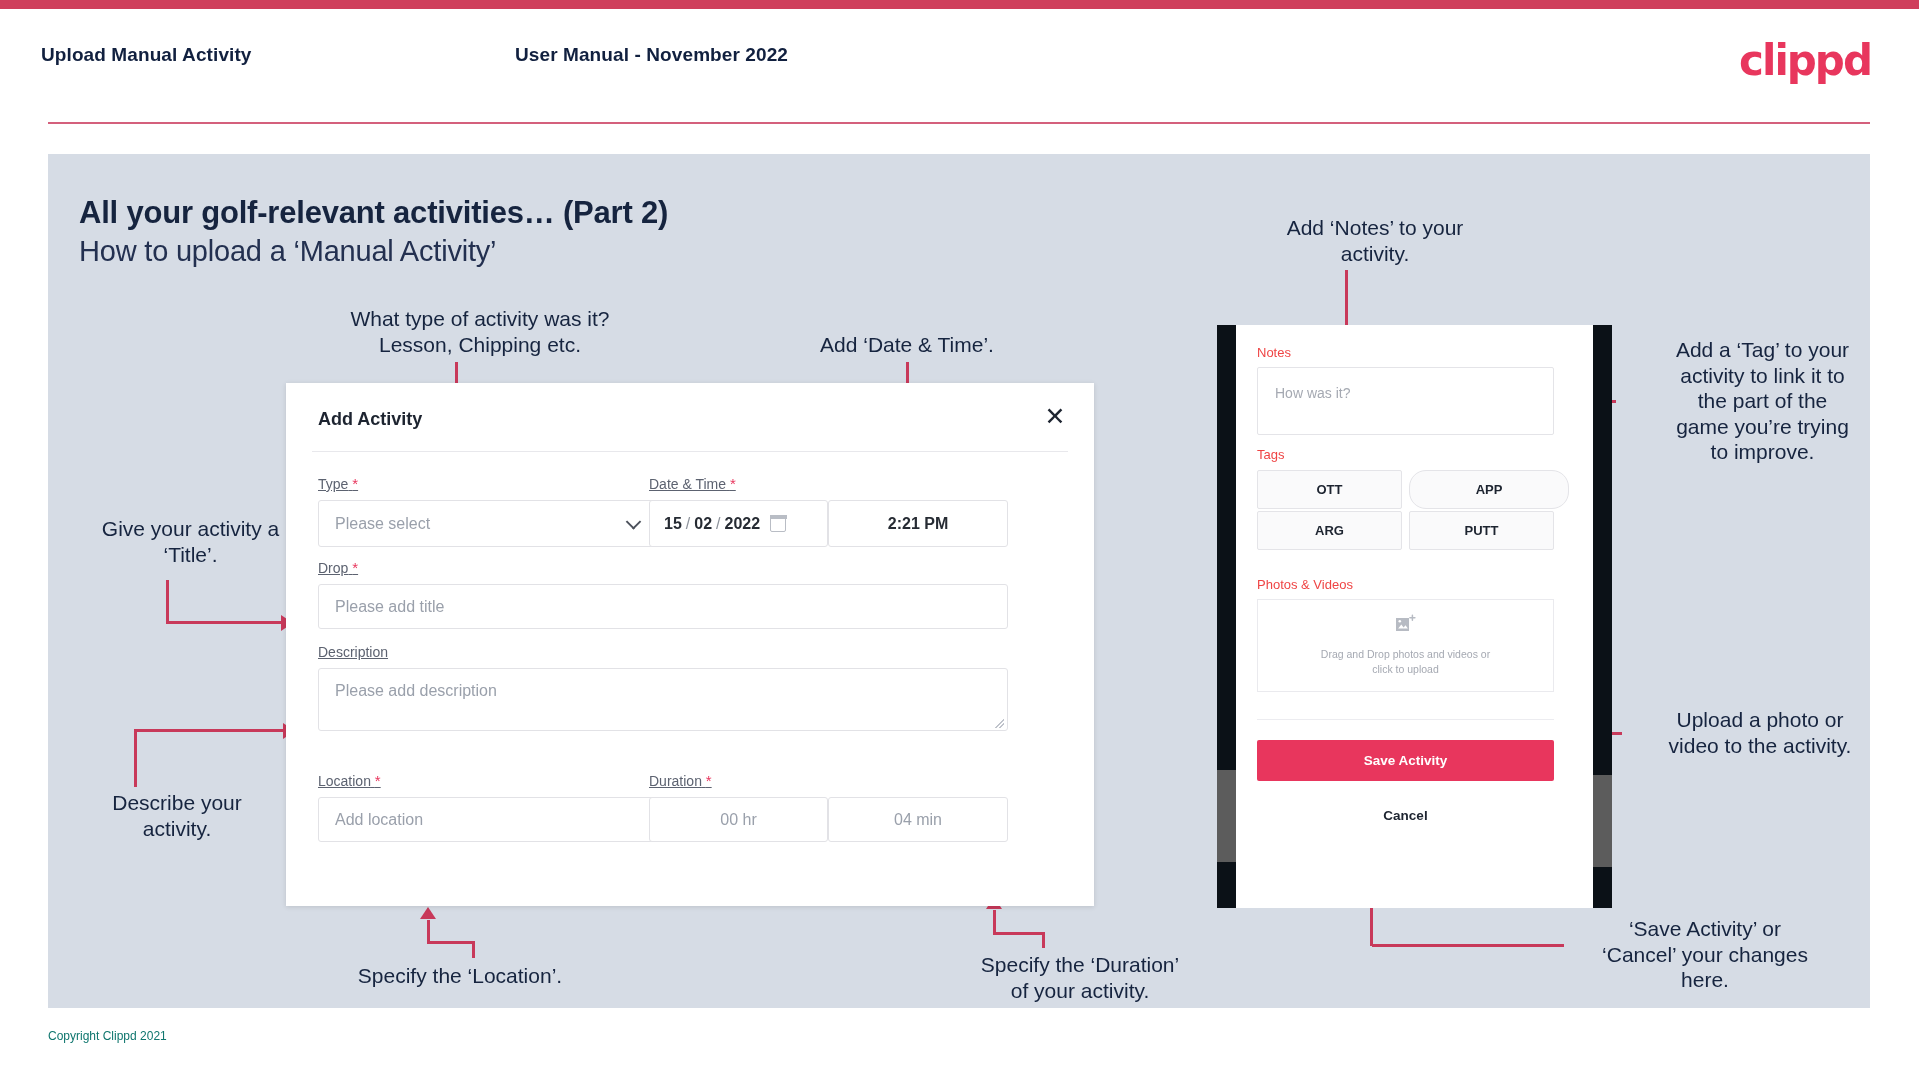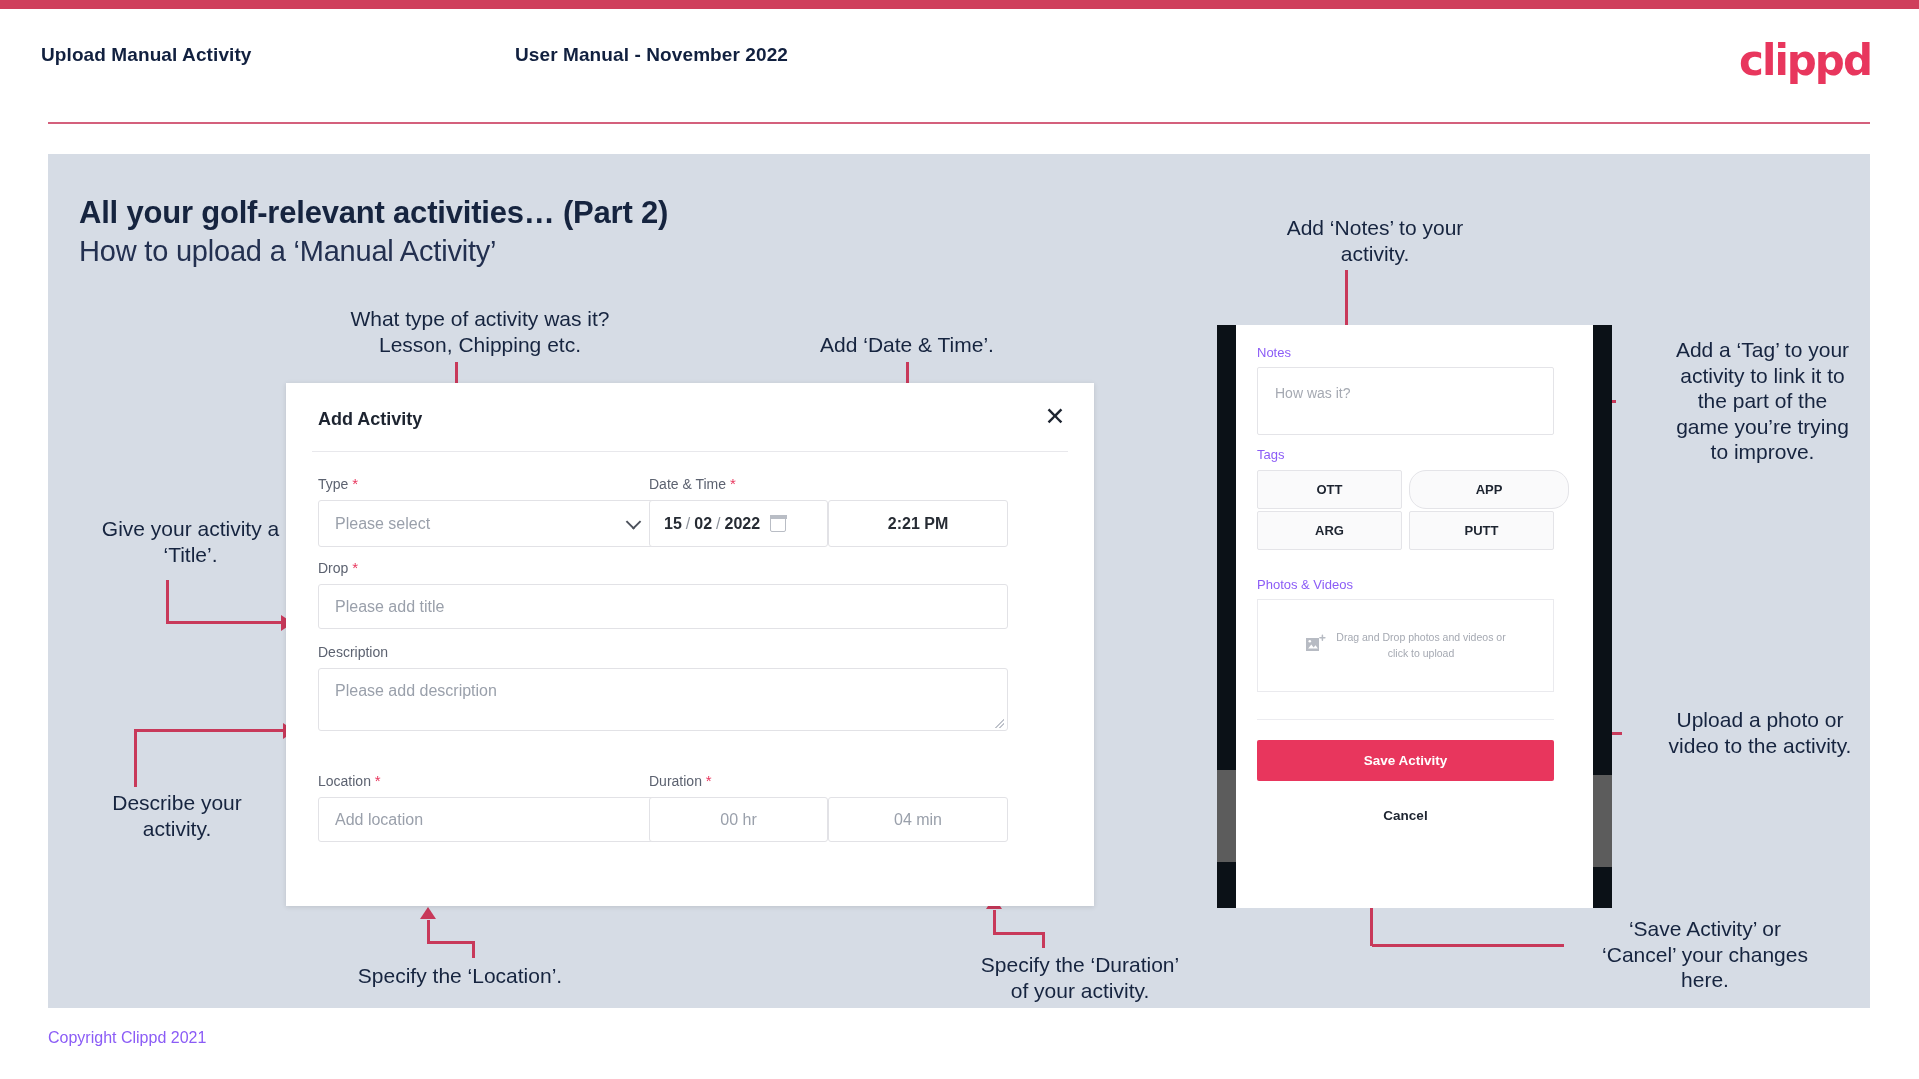--- a/index.html
+++ b/index.html
@@ -91,21 +91,21 @@
     display: flex; align-items: center; justify-content: center;
     font-size: 25px; color: #1d2430; line-height: 1;
     font-family: "DejaVu Sans", sans-serif;
   }
   .dlg-rule {
     position: absolute; left: 26px; top: 68px; width: 756px; height: 1px;
     background: #e8e8ec;
   }
 
   .fld-label {
-    position: absolute; font-size: 14px; color: #5c6270; font-weight: 400;
+    position: absolute; font-size: 14px; color: #5c6270; font-weight: 400; text-decoration: underline;
   }
   .req { color: #e8365d; font-size: 15px; }
   .inp {
     position: absolute; background: #fff;
     border: 1px solid #e2e2e6; border-radius: 3px;
     display: flex; align-items: center;
     font-size: 16px; color: #9aa0ab;
     padding: 0 16px;
   }
   .inp.center { justify-content: center; padding: 0; }
@@ -142,55 +142,55 @@
   .bezel.left { left: 0; }
   .bezel.right { right: 0; }
   .bezel-seg {
     position: absolute; left: 0; width: 19px; background: #5c5c5c;
   }
   .screen {
     position: absolute; left: 19px; top: 0; width: 357px; height: 583px;
     background: #ffffff;
   }
   .ph-label {
-    position: absolute; font-size: 13px; color: #8b5cf6;
+    position: absolute; font-size: 13px; color: #ef4444;
   }
   .ph-box {
     position: absolute; border: 1px solid #e4e4e8; background: #fff;
     border-radius: 2px;
   }
   .ph-ph {
     position: absolute; font-size: 14px; color: #a5a9b2; text-align: right;
   }
   .tag-btn {
     position: absolute; border: 1px solid #e4e4e8; background: #fafafb;
     border-radius: 2px; display: flex; align-items: center; justify-content: center;
     font-size: 13px; font-weight: 700; color: #1d2430;
   }
   .dz {
     position: absolute; border: 1px solid #eaeaee; background: #fff;
-    display: flex; flex-direction: row; align-items: center; justify-content: center;
+    display: flex; flex-direction: column; align-items: center; justify-content: center;
     gap: 9px;
   }
   .dz-text { font-size: 10.5px; color: #a5a9b2; text-align: center; line-height: 1.45; }
   .ph-sep { position: absolute; height: 1px; background: #ececf0; }
   .save-btn {
     position: absolute; background: #e8365d; border-radius: 2px;
     display: flex; align-items: center; justify-content: center;
     color: #fff; font-size: 13.5px; font-weight: 700; cursor: pointer;
   }
   .cancel-btn {
     position: absolute; display: flex; align-items: center; justify-content: center;
     font-size: 13.5px; font-weight: 700; color: #1d2430; cursor: pointer;
   }
 
   
   .footer {
     position: absolute; left: 48px; top: 1029px;
-    font-size: 16px; color: #8b5cf6;
+    font-size: 12px; color: #0f766e;
   }
 </style>
 </head>
 <body>
 
 <div id="root">
 
   <div class="top-strip"></div>
 
   <div class="hdr-left">Upload Manual Activity</div>

